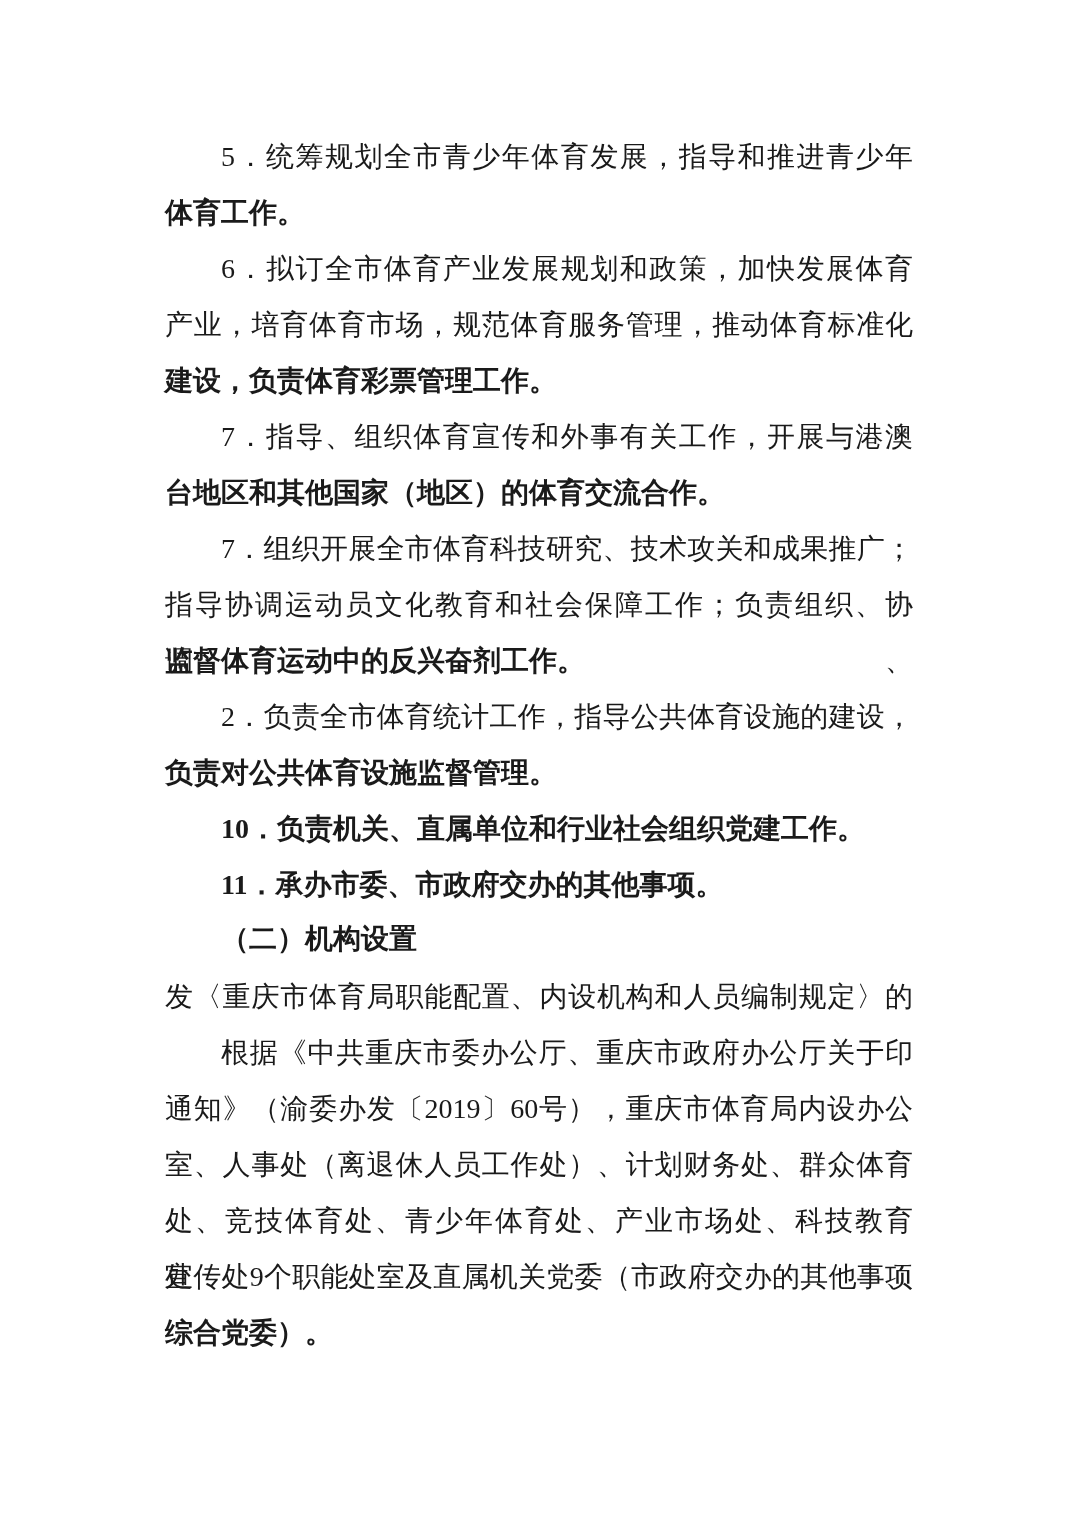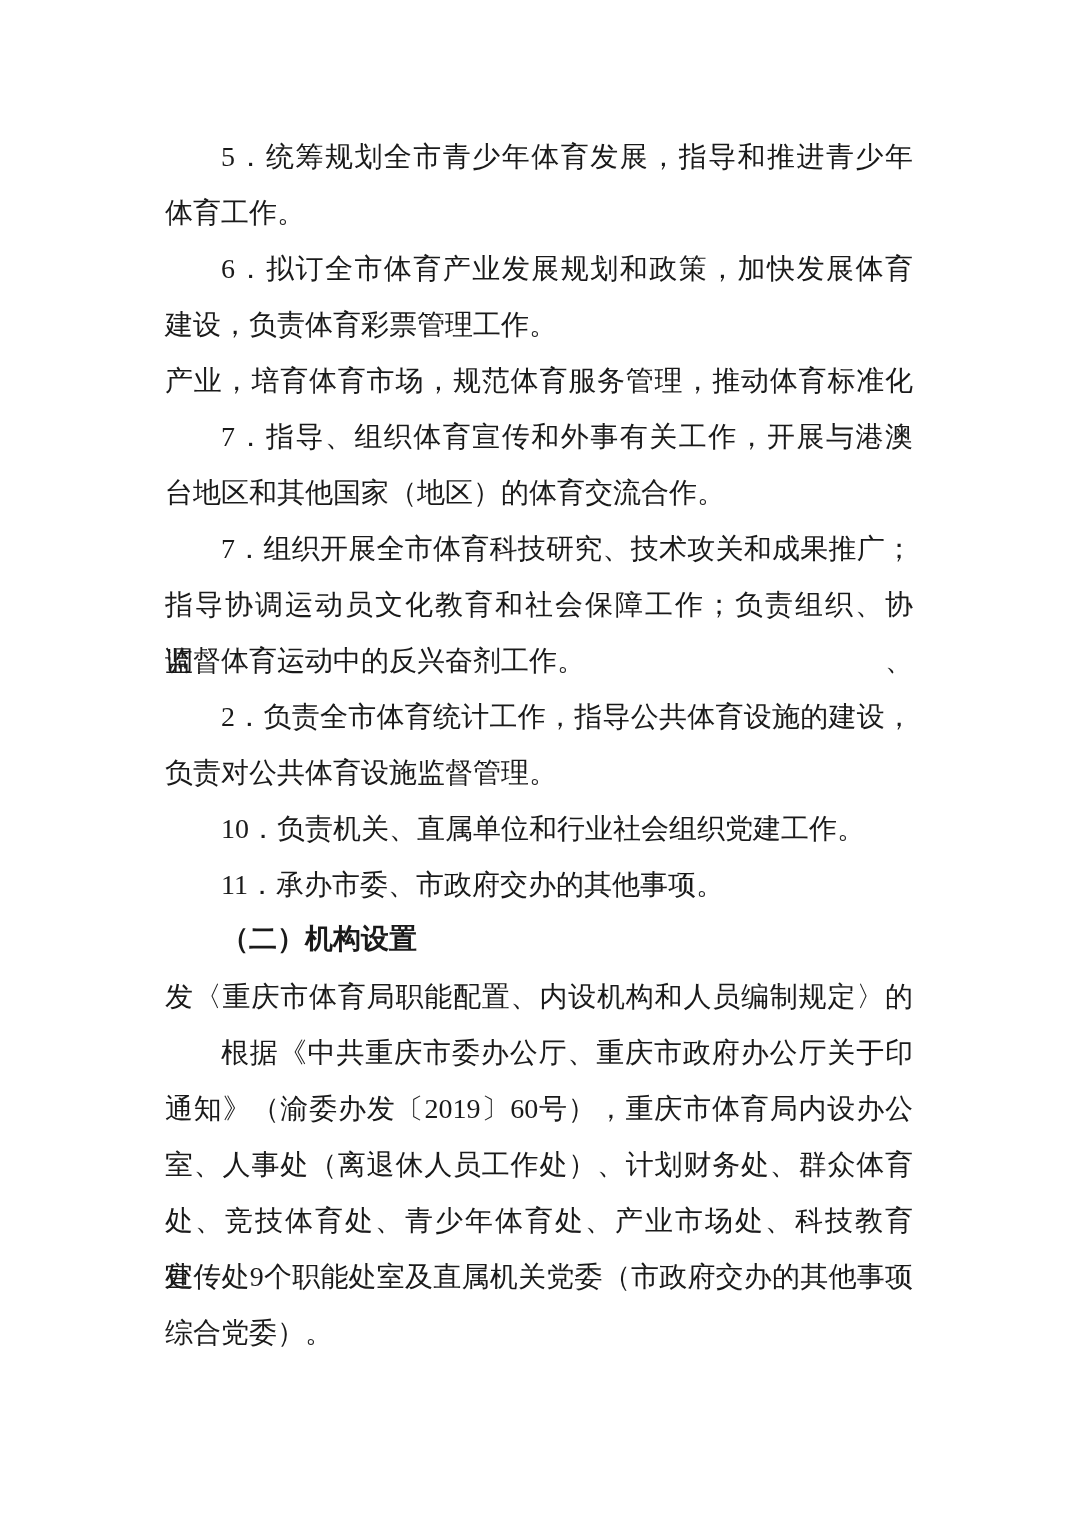--- a/index.html
+++ b/index.html
@@ -36,39 +36,40 @@
     text-align-last: justify;
     text-justify: inter-character;
     white-space: normal;
     overflow: visible;
   }
   .line.indent {
     padding-left: 56px;
   }
   .line.lastline {
     text-align-last: left;
+    font-weight: bold;
   }
   .paragraph.heading .line {
     font-weight: bold;
     font-family: Liberation Mono, monospace;
   }
 </style>
 </head>
 <body style="background: rgb(255, 255, 255); color: rgb(26, 26, 26);">
 
 <div class="page">
   <div class="content" id="doc-content">
       <div class="paragraph">
         <div class="line indent">5．统筹规划全市青少年体育发展，指导和推进青少年</div>
         <div class="line lastline">体育工作。</div>
       </div>
       <div class="paragraph">
         <div class="line indent">6．拟订全市体育产业发展规划和政策，加快发展体育</div>
+        <div class="line">产业，培育体育市场，规范体育服务管理，推动体育标准化</div>
         <div class="line lastline">建设，负责体育彩票管理工作。</div>
-        <div class="line">产业，培育体育市场，规范体育服务管理，推动体育标准化</div>
       </div>
       <div class="paragraph">
         <div class="line indent">7．指导、组织体育宣传和外事有关工作，开展与港澳</div>
         <div class="line lastline">台地区和其他国家（地区）的体育交流合作。</div>
       </div>
       <div class="paragraph">
         <div class="line indent">7．组织开展全市体育科技研究、技术攻关和成果推广；</div>
         <div class="line">指导协调运动员文化教育和社会保障工作；负责组织、协调、</div>
         <div class="line lastline">监督体育运动中的反兴奋剂工作。</div>
       </div>

